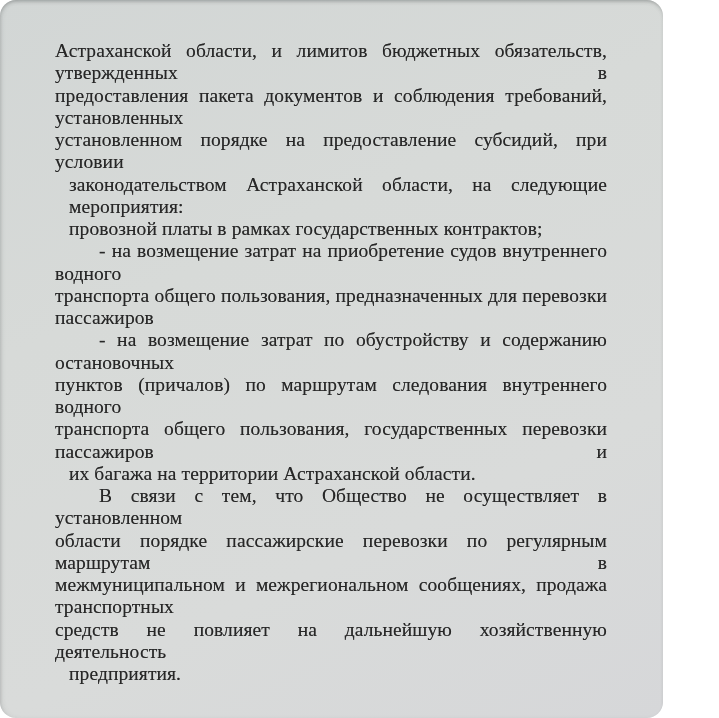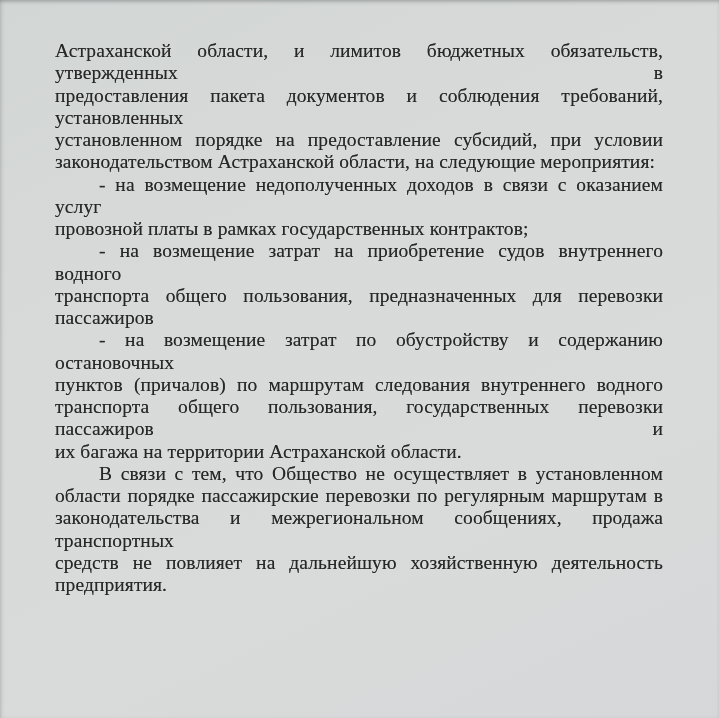--- a/index.html
+++ b/index.html
@@ -7,70 +7,70 @@
     padding: 0;
   }
   body {
     width: 719px;
     height: 718px;
     overflow: hidden;
     font-family: "Liberation Serif", "DejaVu Serif", serif;
   }
   .page {
     position: relative;
-    width: 719px;
+    width: 663px;
     height: 718px;
     background: linear-gradient(155deg, #d2d6d5 0%, #d7dad8 35%, #d9dbda 70%, #d6d7d9 100%);
     box-shadow: inset 0 3px 4px -2px rgba(70,75,75,0.45), inset 3px 0 6px -4px rgba(70,75,75,0.35);
     color: #272727;
+    border-radius: 16px;
   }
   .body {
     padding: 40px 56px 0 55px;
     font-size: 19.5px;
     line-height: 22.25px;
     letter-spacing: 0.1px;
     text-shadow: 0 0 0.5px rgba(45,45,45,0.55);
   }
   .para { margin: 0; }
   .line {
     text-align: justify;
     text-align-last: justify;
     white-space: normal;
   }
-  .line.final { text-align-last: left; }
+  .line.final { text-align-last: left; margin-left: 14px; }
   .line.indent { text-indent: 44px; }
 </style>
 </head>
 <body>
 
 <div class="page">
 
   <div class="body" id="paragraphs">
       <div class="para">
         <div class="line">Астраханской области, и лимитов бюджетных обязательств, утвержденных в</div>
         <div class="line">предоставления пакета документов и соблюдения требований, установленных</div>
         <div class="line">установленном порядке на предоставление субсидий, при условии</div>
         <div class="line final">законодательством Астраханской области, на следующие мероприятия:</div>
       </div>
       <div class="para">
-        <div class="line indent">- на возмещение недополученных доходов в связи с оказанием услуг</div>
         <div class="line final">провозной платы в рамках государственных контрактов;</div>
       </div>
       <div class="para">
         <div class="line indent">- на возмещение затрат на приобретение судов внутреннего водного</div>
         <div class="line">транспорта общего пользования, предназначенных для перевозки пассажиров</div>
       </div>
       <div class="para">
         <div class="line indent">- на возмещение затрат по обустройству и содержанию остановочных</div>
         <div class="line">пунктов (причалов) по маршрутам следования внутреннего водного</div>
         <div class="line">транспорта общего пользования, государственных перевозки пассажиров и</div>
         <div class="line final">их багажа на территории Астраханской области.</div>
       </div>
       <div class="para">
         <div class="line indent">В связи с тем, что Общество не осуществляет в установленном</div>
         <div class="line">области порядке пассажирские перевозки по регулярным маршрутам в</div>
-        <div class="line">законодательства и межрегиональном сообщениях, продажа транспортных</div>
+        <div class="line">межмуниципальном и межрегиональном сообщениях, продажа транспортных</div>
         <div class="line">средств не повлияет на дальнейшую хозяйственную деятельность</div>
         <div class="line final">предприятия.</div>
       </div>
     </div>
 
 </div>
 
 </body></html>

